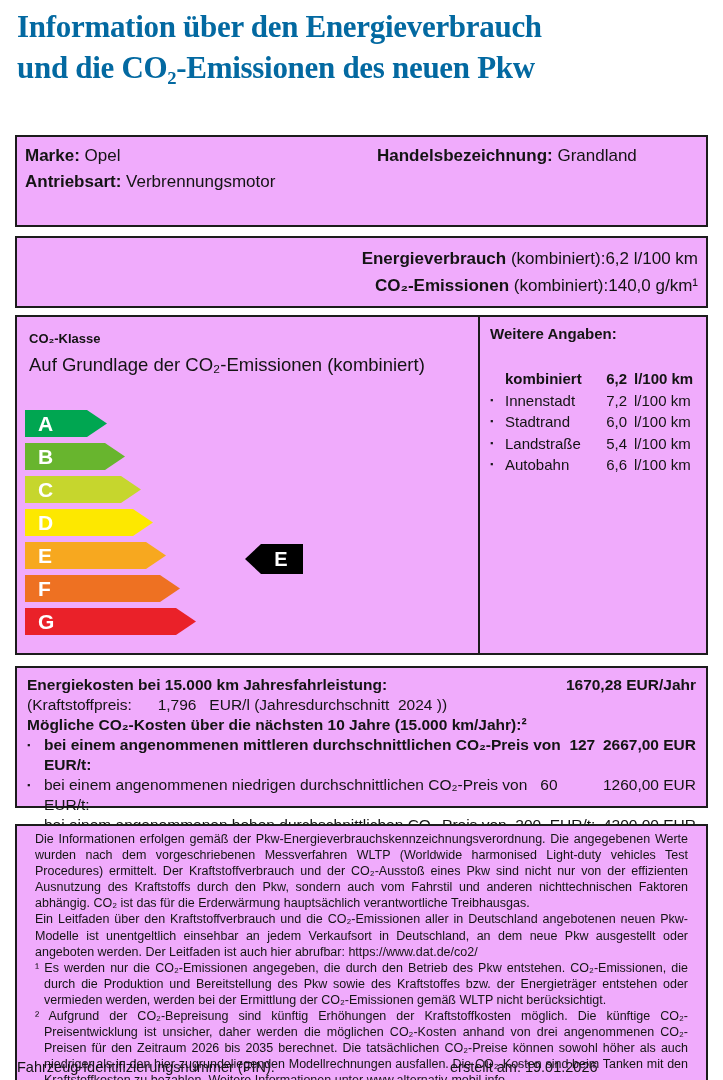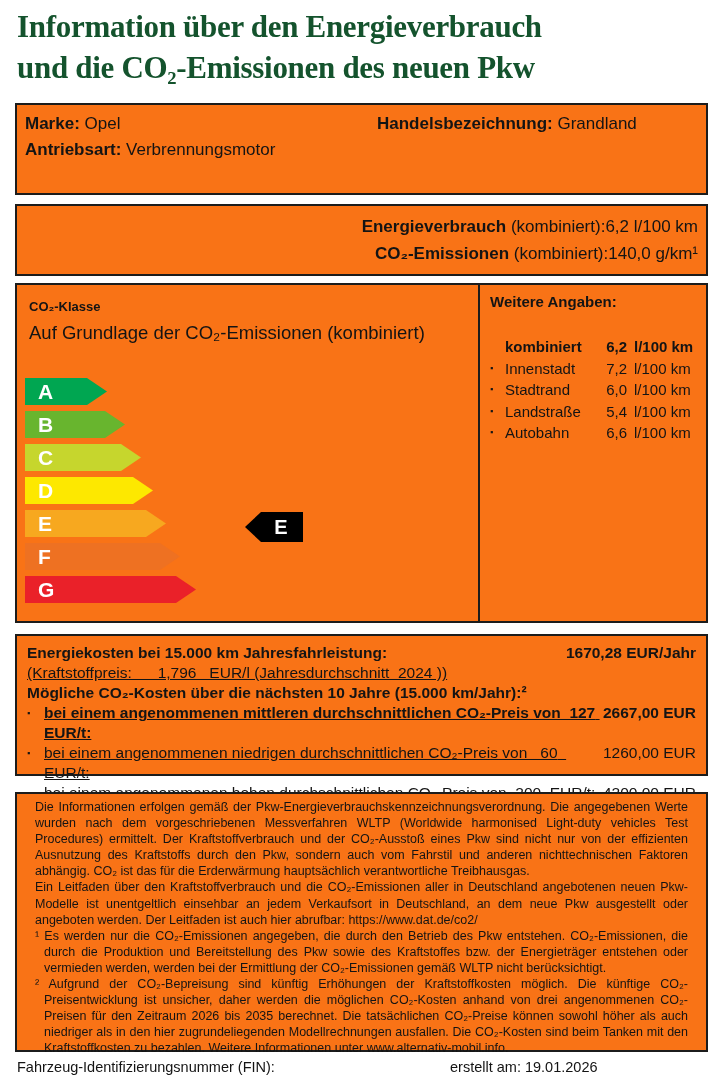--- a/index.html
+++ b/index.html
@@ -3,32 +3,32 @@
 <meta charset="utf-8">
 <style>
   html,body { margin:0; padding:0; background:#e8e8e8; }
   .page {
     position:relative; width:723px; height:1080px; margin:0 auto;
     background:#ffffff; color:#141414;
     font-family:"Liberation Sans", sans-serif;
     overflow:hidden;
   }
   .b { font-weight:700; }
-  .pre { white-space:pre-wrap;text-decoration:underline; }
+  .pre { white-space:pre-wrap; }
 
   .title {
     position:absolute; left:17px; top:6px; width:690px;
     font-family:"Liberation Serif", serif;
     font-size:31px; font-weight:700; line-height:41px;
-    letter-spacing:-0.3px; color:#14532d;
+    letter-spacing:-0.3px; color:#0369a1;
   }
 
   .box {
     position:absolute; left:15px; width:693px;
-    border:2px solid #1c1c1c; box-sizing:border-box; background:#f97316;
+    border:2px solid #1c1c1c; box-sizing:border-box; background:#f0abfc;margin-top:32px;
   }
 
   
   .box1 { top:103px; height:92px; padding:6px 8px; font-size:17px; }
   .box1 .row { display:grid; grid-template-columns:352px 1fr; line-height:26px; }
 
   
   .box2 { top:204px; height:72px; padding:7px 8px; font-size:17px; }
   .box2 .row { display:flex; justify-content:flex-end; line-height:27px; }
 

